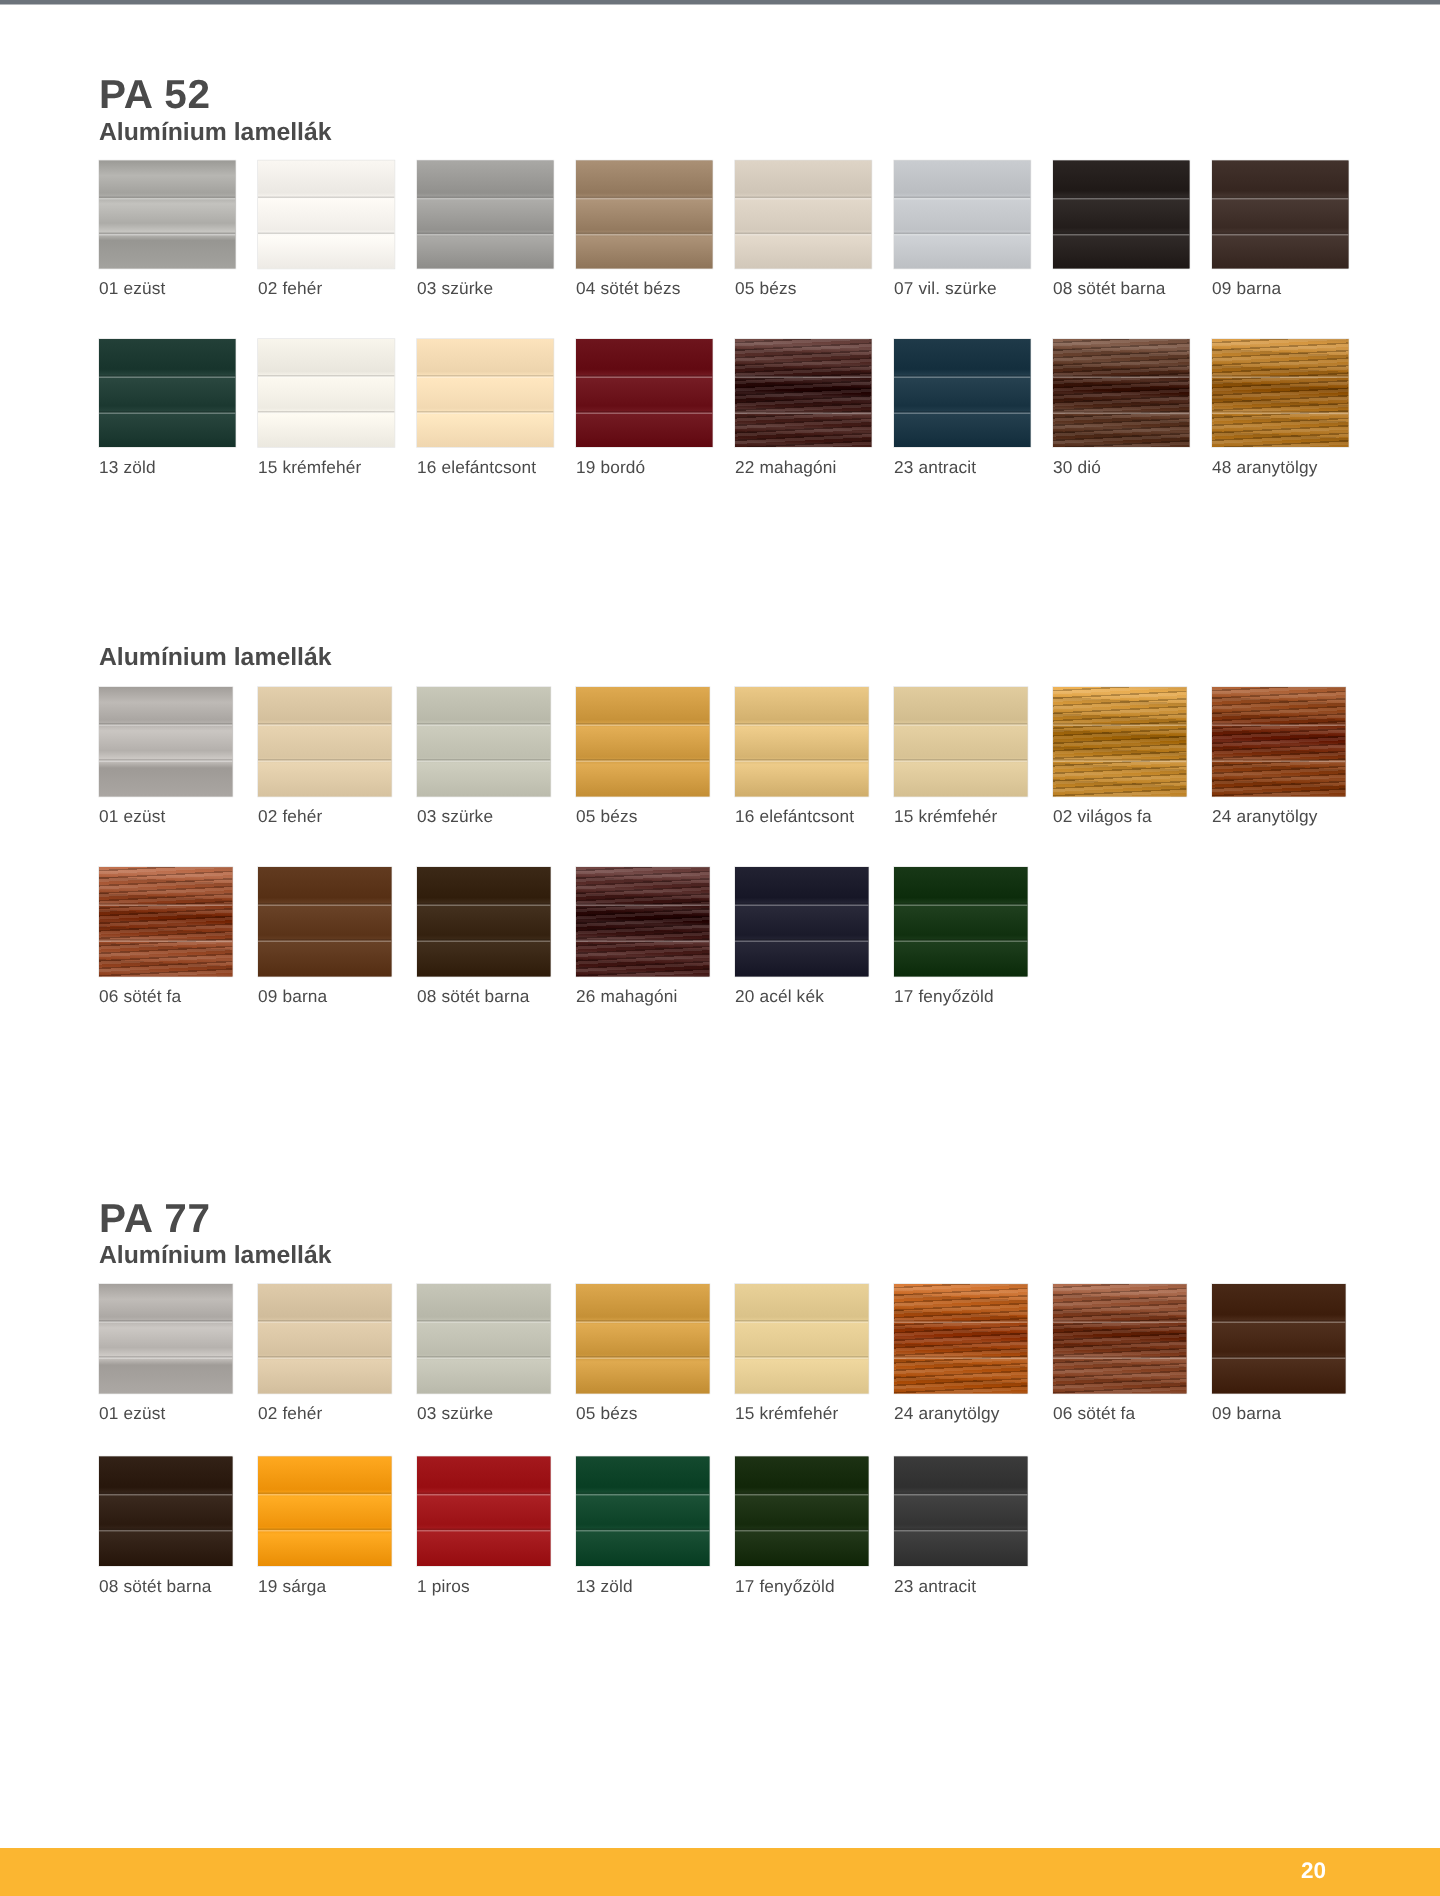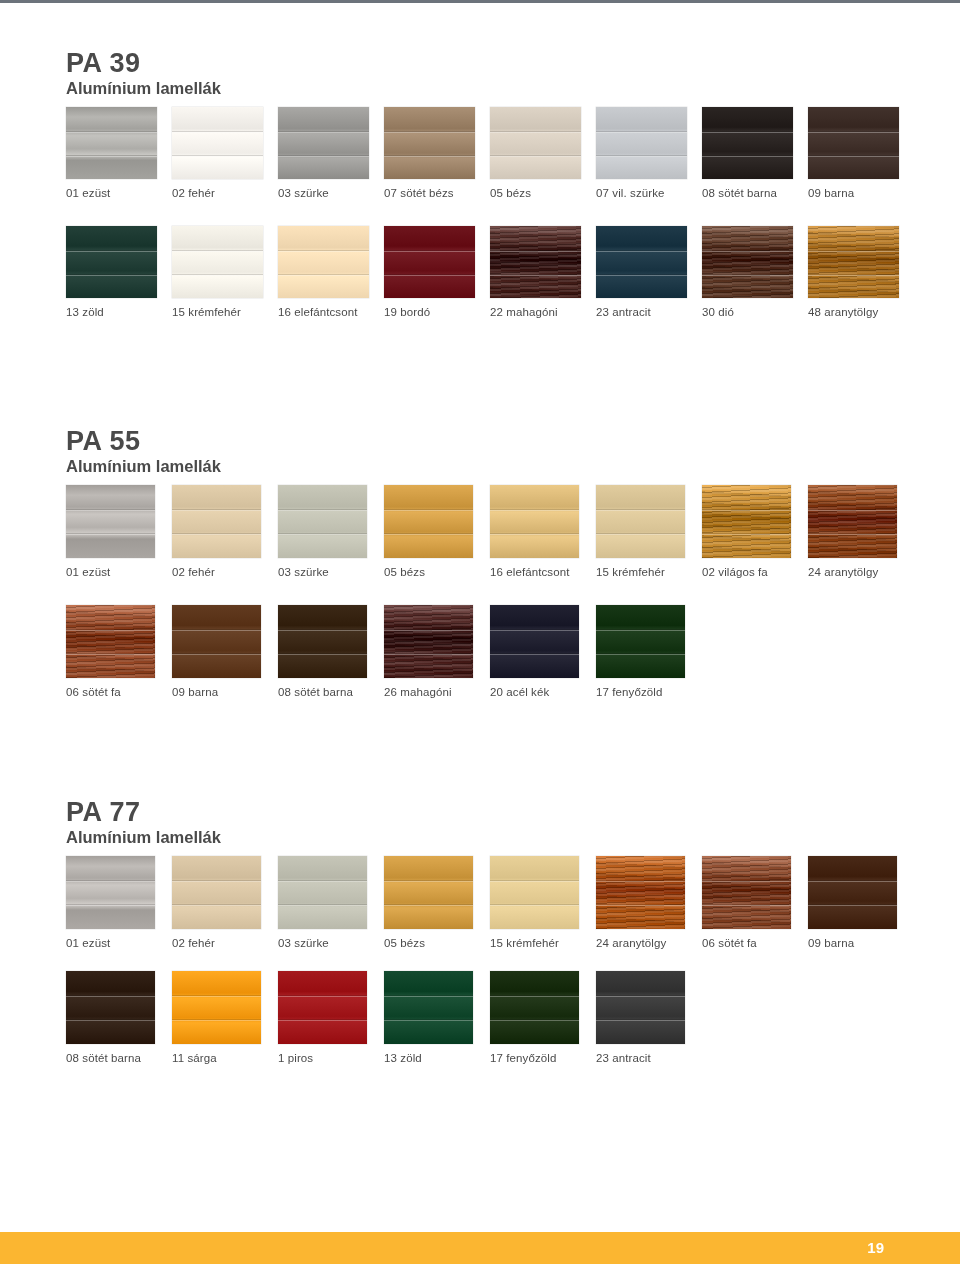--- a/index.html
+++ b/index.html
@@ -66,21 +66,21 @@
   }
 </style>
 </head>
 <body>
 
 <div class="top-rule"></div>
 
 <div class="page">
 
   <div class="section" style="top:47px;">
-    <div class="sec-title">PA 39</div>
+    <div class="sec-title">PA 52</div>
     <div class="sec-sub">Alumínium lamellák</div>
     <div class="row" style="margin-top: 9px;">
         <div class="cell" style="width: 106px;">
           <div class="swatch" style="width: 91px; height: 72px; background: rgb(169, 168, 164);">
             <div class="grain" style="background: linear-gradient(rgb(155, 154, 150) 0%, rgb(183, 182, 178) 14%, rgb(163, 162, 158) 30%, rgb(195, 194, 190) 40%, rgb(173, 172, 168) 58%, rgb(199, 198, 194) 66%, rgb(151, 150, 146) 74%, rgb(163, 162, 158) 100%);"></div>
             <div class="lamd" style="top: 24px;"></div>
             <div class="lam" style="top: 25px;"></div>
             <div class="lamd" style="top: 48px;"></div>
             <div class="lam" style="top: 49px;"></div>
           </div>
@@ -107,21 +107,21 @@
           <div class="label">03 szürke</div>
         </div>
         <div class="cell" style="width: 106px;">
           <div class="swatch" style="width: 91px; height: 72px; background: rgb(156, 130, 103);">
             <div class="grain" style="background: linear-gradient(rgb(170, 144, 117) 0%, rgb(146, 120, 93) 30%, rgb(174, 148, 121) 37%, rgb(148, 122, 95) 64%, rgb(172, 146, 119) 71%, rgb(142, 116, 89) 100%);"></div>
             <div class="lamd" style="top: 24px;"></div>
             <div class="lam" style="top: 25px;"></div>
             <div class="lamd" style="top: 48px;"></div>
             <div class="lam" style="top: 49px;"></div>
           </div>
-          <div class="label">07 sötét bézs</div>
+          <div class="label">04 sötét bézs</div>
         </div>
         <div class="cell" style="width: 106px;">
           <div class="swatch" style="width: 91px; height: 72px; background: rgb(216, 206, 192);">
             <div class="grain" style="background: linear-gradient(rgb(222, 212, 198) 0%, rgb(207, 197, 183) 30%, rgb(226, 216, 202) 36%, rgb(212, 202, 188) 64%, rgb(228, 218, 204) 70%, rgb(209, 199, 185) 100%);"></div>
             <div class="lamd" style="top: 24px;"></div>
             <div class="lam" style="top: 25px;"></div>
             <div class="lamd" style="top: 48px;"></div>
             <div class="lam" style="top: 49px;"></div>
           </div>
           <div class="label">05 bézs</div>
@@ -235,21 +235,20 @@
             <div class="lam" style="top: 25px;"></div>
             <div class="lamd" style="top: 48px;"></div>
             <div class="lam" style="top: 49px;"></div>
           </div>
           <div class="label">48 aranytölgy</div>
         </div>
       </div>
   </div>
 
   <div class="section" style="top:425px;">
-    <div class="sec-title">PA 55</div>
     <div class="sec-sub">Alumínium lamellák</div>
     <div class="row" style="margin-top: 9px;">
         <div class="cell" style="width: 106px;">
           <div class="swatch" style="width: 89px; height: 73px; background: rgb(176, 172, 168);">
             <div class="grain" style="background: linear-gradient(rgb(162, 158, 154) 0%, rgb(190, 186, 182) 14%, rgb(170, 166, 162) 30%, rgb(202, 198, 194) 40%, rgb(180, 176, 172) 58%, rgb(206, 202, 198) 66%, rgb(158, 154, 150) 74%, rgb(170, 166, 162) 100%);"></div>
             <div class="lamd" style="top: 24px;"></div>
             <div class="lam" style="top: 25px;"></div>
             <div class="lamd" style="top: 48px;"></div>
             <div class="lam" style="top: 49px;"></div>
           </div>
@@ -487,21 +486,21 @@
           <div class="label">08 sötét barna</div>
         </div>
         <div class="cell" style="width: 106px;">
           <div class="swatch" style="width: 89px; height: 73px; background: rgb(247, 155, 18);">
             <div class="grain" style="background: linear-gradient(rgb(255, 169, 32) 0%, rgb(237, 145, 8) 30%, rgb(255, 173, 36) 37%, rgb(239, 147, 10) 64%, rgb(255, 171, 34) 71%, rgb(233, 141, 4) 100%);"></div>
             <div class="lamd" style="top: 24px;"></div>
             <div class="lam" style="top: 25px;"></div>
             <div class="lamd" style="top: 48px;"></div>
             <div class="lam" style="top: 49px;"></div>
           </div>
-          <div class="label">11 sárga</div>
+          <div class="label">19 sárga</div>
         </div>
         <div class="cell" style="width: 106px;">
           <div class="swatch" style="width: 89px; height: 73px; background: rgb(156, 17, 21);">
             <div class="grain" style="background: linear-gradient(rgb(164, 25, 29) 0%, rgb(152, 13, 17) 28%, rgb(172, 33, 37) 35%, rgb(156, 17, 21) 62%, rgb(170, 31, 35) 69%, rgb(150, 11, 15) 100%);"></div>
             <div class="lamd" style="top: 24px;"></div>
             <div class="lam" style="top: 25px;"></div>
             <div class="lamd" style="top: 48px;"></div>
             <div class="lam" style="top: 49px;"></div>
           </div>
           <div class="label">1 piros</div>
@@ -535,13 +534,13 @@
             <div class="lam" style="top: 49px;"></div>
           </div>
           <div class="label">23 antracit</div>
         </div>
       </div>
   </div>
 
 </div>
 
 <div class="pagebar"></div>
-<div class="pagenum">19</div>
+<div class="pagenum">20</div>
 
 </body></html>

